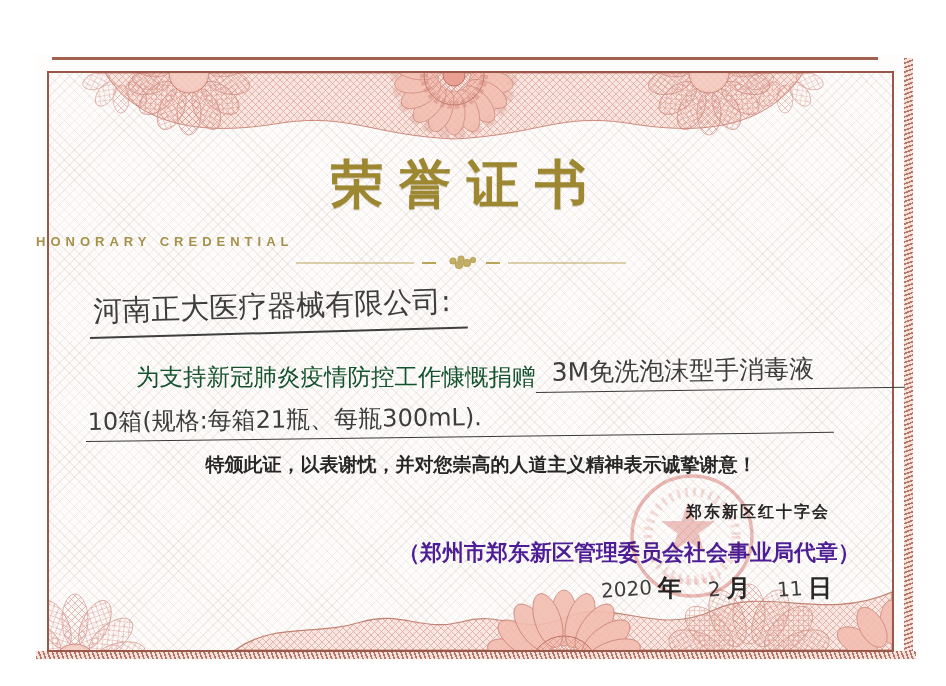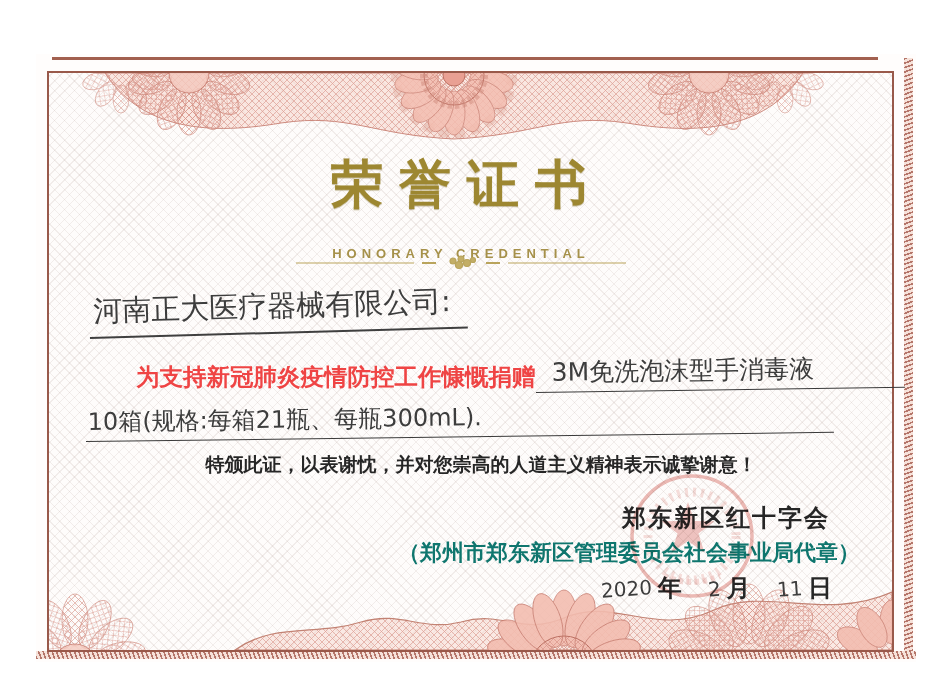--- a/index.html
+++ b/index.html
@@ -17,39 +17,39 @@
                           repeating-linear-gradient(-45deg,rgba(178,156,148,.16) 0 1px,transparent 1px 7px);
          overflow:hidden;}
   .deco{position:absolute;left:0;width:843px;pointer-events:none;}
   #deco-top{top:0;height:120px;}
   #deco-bottom{bottom:0;height:92px;}
   .txt{position:absolute;z-index:5;}
   .title{left:0;right:34px;top:96px;text-align:center;font-size:52px;font-weight:700;
          letter-spacing:16px;text-indent:16px;color:#9d8731;
          font-family:"Liberation Sans","DejaVu Sans",sans-serif;
          text-shadow:0 1px 1px rgba(125,104,36,.45);}
-  .subtitle{left:0;right:30px;top:180px;text-align:center;font-size:13px;font-weight:700;
-            letter-spacing:5px;color:#a6914a;margin-top:12px;}
+  .subtitle{left:0;right:30px;top:180px;text-align:left;font-size:13px;font-weight:700;
+            letter-spacing:5px;color:#a6914a;}
   .divider{left:0;right:30px;top:201px;text-align:center;}
   .hand{font-family:"DejaVu Sans",sans-serif;color:#3d3d3d;}
   .recipient{left:54px;top:238px;font-size:29px;transform:rotate(-1.6deg);transform-origin:left bottom;}
   .recipient .u{display:inline-block;border-bottom:2px solid #3f3f3f;padding:0 16px 5px 4px;}
   .donation-row{left:64px;right:12px;top:302px;display:flex;align-items:flex-end;}
   .lead{white-space:nowrap;margin-left:36px;font-family:"Liberation Serif","DejaVu Serif",serif;
-        font-weight:700;font-size:23.5px;color:#ef4444;}
+        font-weight:400;font-size:23.5px;color:#14532d;}
   .item{flex:1;border-bottom:1.5px solid #3a3a3a;padding:0 6px 3px 16px;font-size:25px;
         transform:rotate(-0.8deg);transform-origin:left bottom;white-space:nowrap;}
   .detail{left:50px;width:742px;top:352px;border-bottom:1.5px solid #3a3a3a;padding:0 4px 3px 2px;
           font-size:24px;transform:rotate(-0.7deg);transform-origin:left bottom;}
   .closing{left:70px;right:60px;top:398px;text-align:center;white-space:nowrap;
            font-family:"Liberation Serif","DejaVu Serif",serif;font-weight:700;font-size:19px;color:#262626;}
   .issuer{top:448px;right:86px;font-family:"Liberation Serif","DejaVu Serif",serif;
-          font-weight:700;font-size:24px;color:#262626;letter-spacing:2px;}
+          font-weight:700;font-size:16px;color:#262626;letter-spacing:2px;}
   .issuer-note{top:484px;right:56px;font-family:"Liberation Serif","DejaVu Serif",serif;
-               font-weight:700;font-size:22px;color:#0f766e;}
+               font-weight:700;font-size:22px;color:#4c1d95;}
   .date-row{top:518px;right:84px;display:flex;align-items:baseline;gap:6px;
             font-family:"Liberation Serif","DejaVu Serif",serif;font-weight:700;font-size:24px;color:#262626;}
   .date-row .hand{font-size:20px;font-weight:400;transform:rotate(-4deg);}
   .date-row .gap{display:inline-block;width:14px;}
   .seal{position:absolute;left:588px;top:414px;width:136px;height:136px;z-index:6;
         opacity:.42;mix-blend-mode:multiply;pointer-events:none;}
 </style>
 </head>
 <body>
 

